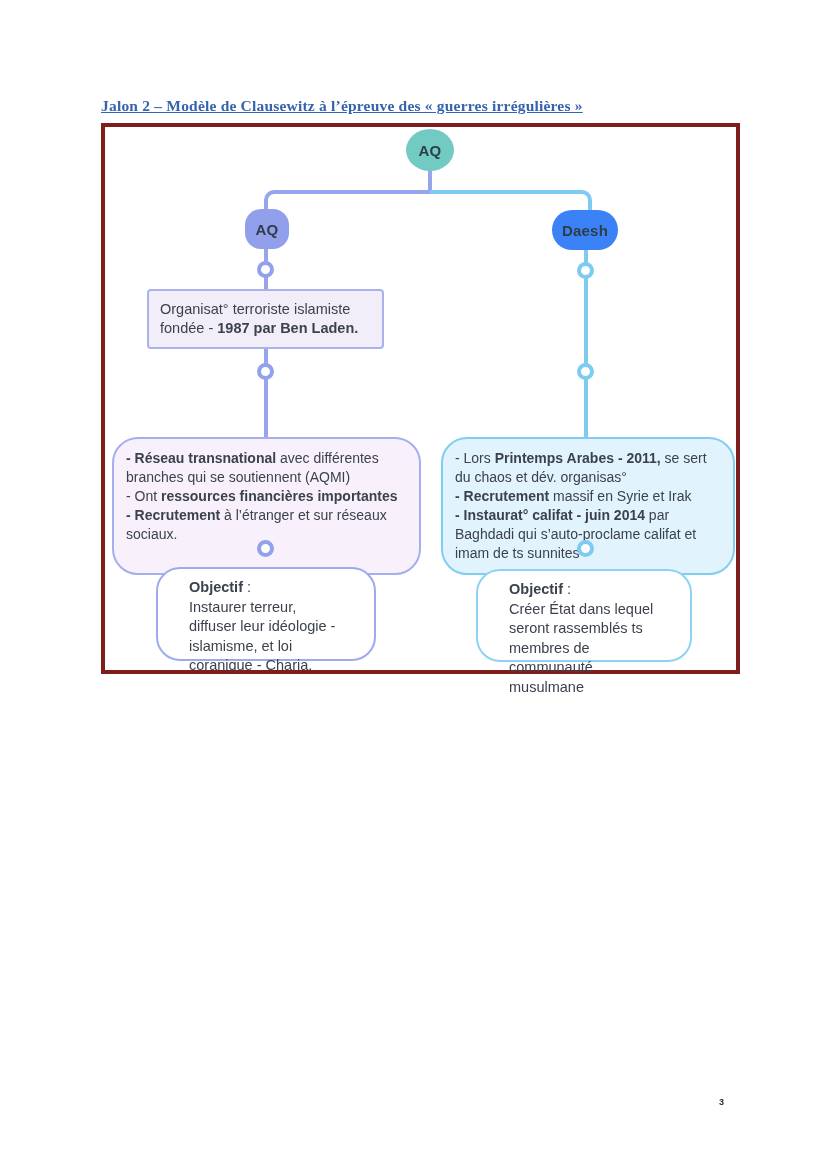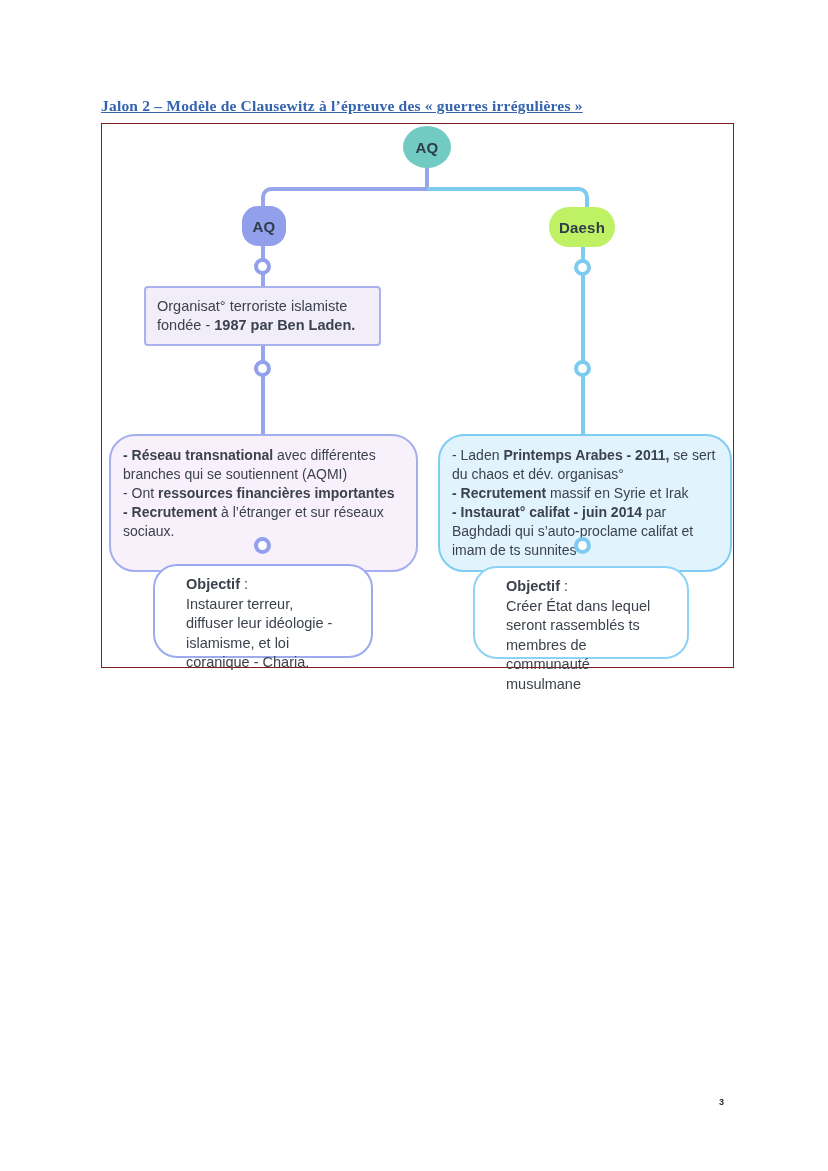--- a/index.html
+++ b/index.html
@@ -9,41 +9,41 @@
     margin:0 auto;
   }
   .title{
     position:absolute;left:101px;top:97px;margin:0;
     font-family:"Liberation Serif","DejaVu Serif",serif;
     font-size:15.5px;font-weight:700;color:#3563ae;
     text-decoration:underline;letter-spacing:.2px;white-space:nowrap;text-align:center;
   }
   .frame{
     position:absolute;left:101px;top:123px;width:631px;height:543px;
-    border:1px solid #7f1d1d;background:#ffffff;text-decoration:underline;
+    border:4px solid #7f1d1d;background:#ffffff;text-decoration:underline;
   }
   
   .vline{position:absolute;width:4px;z-index:0;}
   .vline.left{left:159px;top:120px;height:322px;background:#98a4eb;}
   .vline.right{left:479px;top:121px;height:322px;background:#7ecbf2;}
   .stem{position:absolute;left:323px;top:42px;width:4px;height:23px;background:#98a4eb;z-index:0;}
   .elbow{position:absolute;top:63px;height:21px;z-index:0;}
   .elbow.left{left:159px;width:166px;border-top:4px solid #98a4eb;border-left:4px solid #98a4eb;border-top-left-radius:10px;}
   .elbow.right{left:325px;width:158px;border-top:4px solid #7ecbf2;border-right:4px solid #7ecbf2;border-top-right-radius:10px;}
   .ring{position:absolute;width:9px;height:9px;border-radius:50%;background:#ffffff;z-index:2;}
   .ring.purple{border:4px solid #93a1ed;}
   .ring.blue{border:4px solid #7ecbf2;}
   
   .node{
     position:absolute;display:flex;align-items:center;justify-content:center;
     font-weight:700;font-size:15px;color:#2e3d49;z-index:2;letter-spacing:.2px;
   }
   .node.root{left:301px;top:2px;width:48px;height:42px;border-radius:50%;background:#72cbc3;}
   .node.aq{left:140px;top:82px;width:44px;height:40px;border-radius:16px;background:#92a0ec;}
-  .node.daesh{left:447px;top:83px;width:66px;height:40px;border-radius:20px;background:#bef264;}
+  .node.daesh{left:447px;top:83px;width:66px;height:40px;border-radius:20px;background:#3b82f6;}
   
   .box{
     position:absolute;z-index:1;box-sizing:border-box;
     font-size:14px;line-height:19px;color:#3c424d;white-space:pre-wrap;
   }
   .box .b{font-weight:700;}
   .pillbox{
     display:flex;align-items:center;border-radius:4px;
     padding:6px 11px;font-size:14.5px;line-height:19px;
   }
@@ -88,21 +88,21 @@
 
     <div class="box pillbox pill-l">
       <div><span>Organisat° terroriste islamiste fondée - </span><span class="b">1987 par Ben Laden.</span></div>
     </div>
     <div class="box bigbox big-l"><span class="b">- Réseau transnational</span><span> avec différentes branches qui se soutiennent (AQMI)
 </span><span>- Ont </span><span class="b">ressources financières importantes</span><span>
 </span><span class="b">- Recrutement</span><span> à l’étranger et sur réseaux sociaux.</span></div>
     <div class="box objbox obj-l"><span class="b">Objectif</span><span> :
 Instaurer terreur, diffuser leur idéologie - islamisme, et loi coranique - Charia.</span></div>
 
-    <div class="box bigbox big-r"><span>- Laden </span><span class="b">Printemps Arabes - 2011,</span><span> se sert du chaos et dév. organisas°
+    <div class="box bigbox big-r"><span>- Lors </span><span class="b">Printemps Arabes - 2011,</span><span> se sert du chaos et dév. organisas°
 </span><span class="b">- Recrutement</span><span> massif en Syrie et Irak
 </span><span class="b">- Instaurat° califat - juin 2014</span><span> par Baghdadi qui s’auto-proclame califat et imam de ts sunnites</span></div>
     <div class="box objbox obj-r"><span class="b">Objectif</span><span> :
 Créer État dans lequel seront rassemblés ts membres de communauté musulmane</span></div>
 
   </div>
 
   <div class="pagenum">3</div>
 
 </div>

